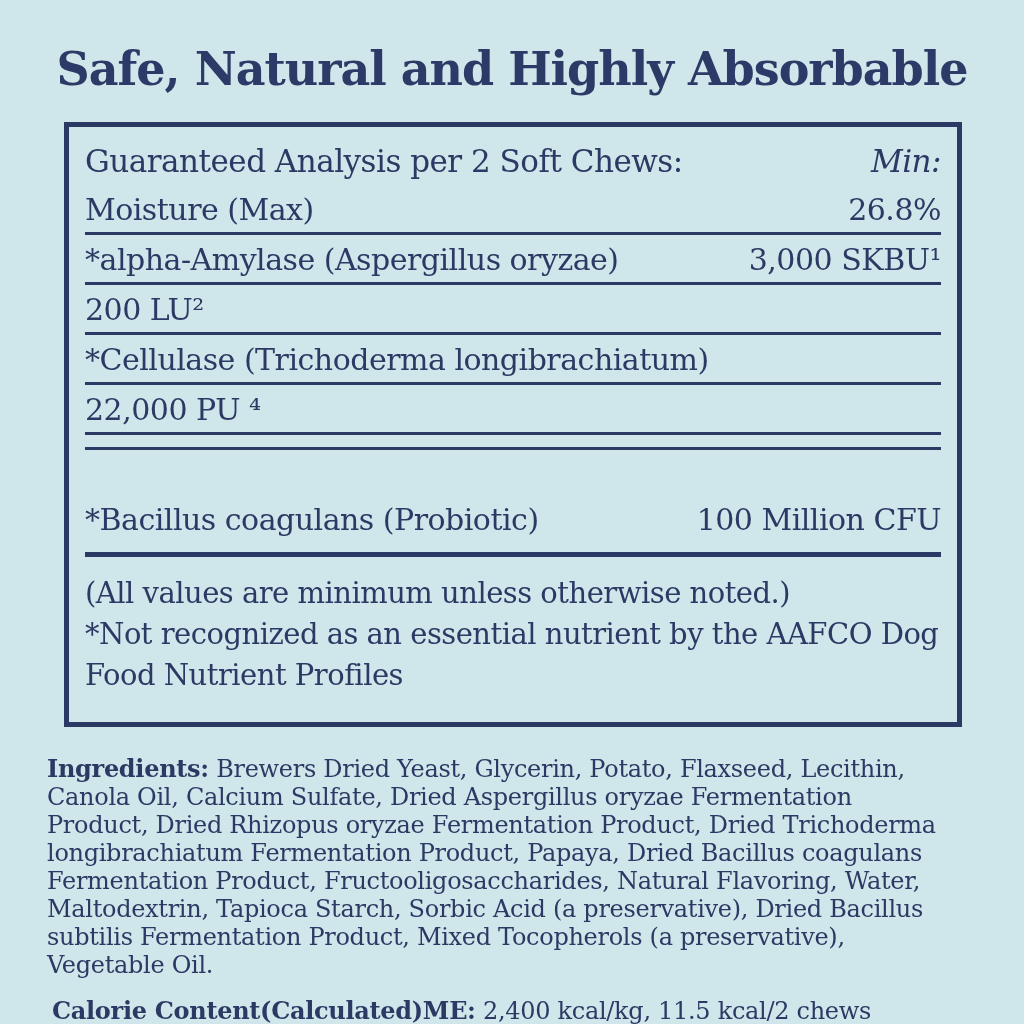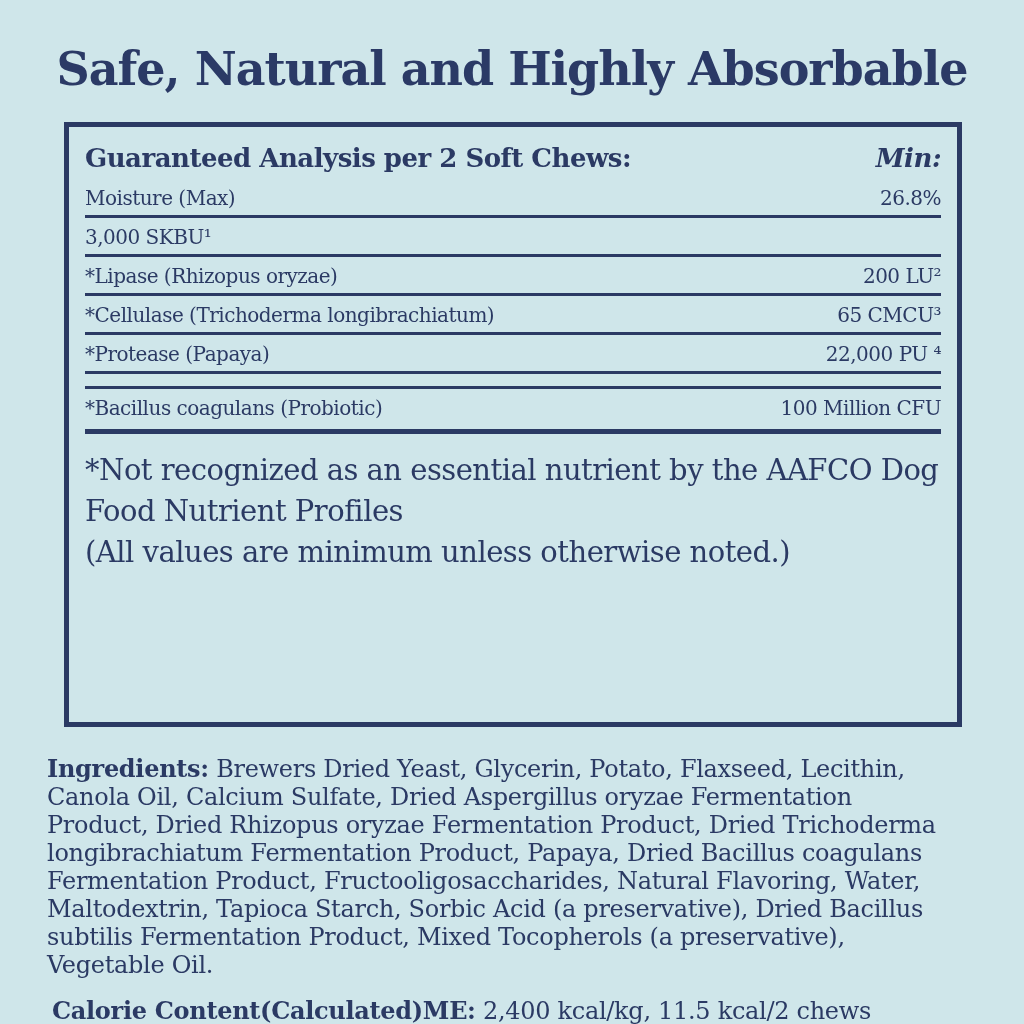--- a/index.html
+++ b/index.html
@@ -36,40 +36,41 @@
     width: 898px;
     height: 605px;
     box-sizing: border-box;
     border: 5px solid #2b3a64;
     padding: 8px 16px 0 16px;
   }
   .panel-header {
     display: flex;
     justify-content: space-between;
     align-items: flex-end;
-    font-size: 26px;
-    font-weight: bold;
+    font-size: 31px;
+    font-weight: normal;
     padding: 8px 0 6px 0;
     letter-spacing: -0.5px;
   }
   .panel-header .min {
     font-style: italic;
   }
   .row {
     display: flex;
     justify-content: space-between;
     align-items: baseline;
-    font-size: 20px;
+    font-size: 30px;
     letter-spacing: -0.5px;
     padding: 7px 0 5px 0;
     border-bottom: 3px solid #2b3a64;
   }
   .row.last {
     border-bottom: 5px solid #2b3a64;
-    padding-bottom: 9px;
+    padding-bottom: 15px;
+    margin-top: 45px;
   }
   .notes {
     margin-top: 16px;
     font-size: 29px;
     line-height: 41px;
     letter-spacing: -0.5px;
   }
   .notes p { margin: 0; }
   .ingredients {
     position: absolute;
@@ -100,49 +101,47 @@
       <span>Guaranteed Analysis per 2 Soft Chews:</span>
       <span class="min">Min:</span>
     </div>
 
     <div class="row">
       <span>Moisture (Max)</span>
       <span>26.8%</span>
     </div>
 
     <div class="row">
+      <span>*alpha-Amylase (Aspergillus oryzae)</span>
       <span>3,000 SKBU¹</span>
     </div>
 
     <div class="row">
-      <span>*Lipase (Rhizopus oryzae)</span>
       <span>200 LU²</span>
     </div>
 
     <div class="row">
       <span>*Cellulase (Trichoderma longibrachiatum)</span>
-      <span>65 CMCU³</span>
     </div>
 
     <div class="row">
-      <span>*Protease (Papaya)</span>
       <span>22,000 PU ⁴</span>
     </div>
 
     <div class="row">
     </div>
 
     <div class="row last">
       <span>*Bacillus coagulans (Probiotic)</span>
       <span>100 Million CFU</span>
     </div>
 
     <div class="notes">
+      <p>(All values are minimum unless otherwise noted.)</p>
       <p>*Not recognized as an essential nutrient by the AAFCO Dog Food Nutrient Profiles</p>
-      <p>(All values are minimum unless otherwise noted.)</p>
     </div>
 
   </div>
 
   <div class="ingredients">
     <p style="margin:0"><span class="lbl">Ingredients:</span><span> Brewers Dried Yeast, Glycerin, Potato, Flaxseed, Lecithin, Canola Oil, Calcium Sulfate, Dried Aspergillus oryzae Fermentation Product, Dried Rhizopus oryzae Fermentation Product, Dried Trichoderma longibrachiatum Fermentation Product, Papaya, Dried Bacillus coagulans Fermentation Product, Fructooligosaccharides, Natural Flavoring, Water, Maltodextrin, Tapioca Starch, Sorbic Acid (a preservative), Dried Bacillus subtilis Fermentation Product, Mixed Tocopherols (a preservative), Vegetable Oil.</span></p>
     <p class="calorie" style="margin-bottom:0"><span class="lbl">Calorie Content(Calculated)ME:</span><span> 2,400 kcal/kg, 11.5 kcal/2 chews</span></p>
   </div>
 
 </div>

